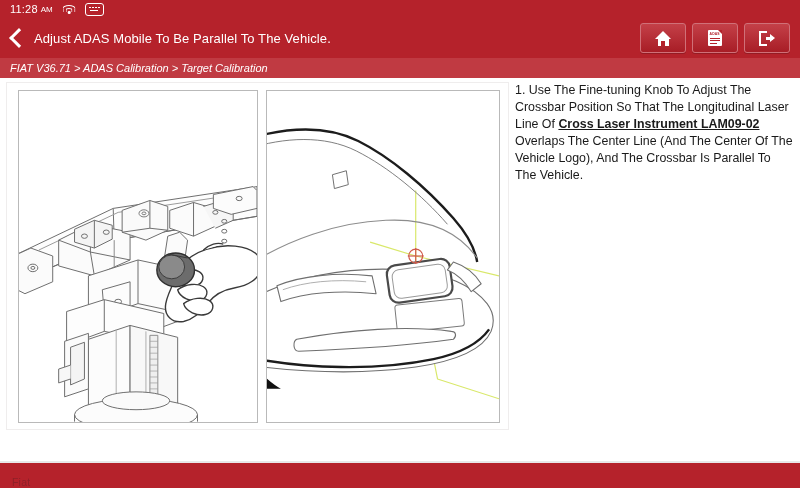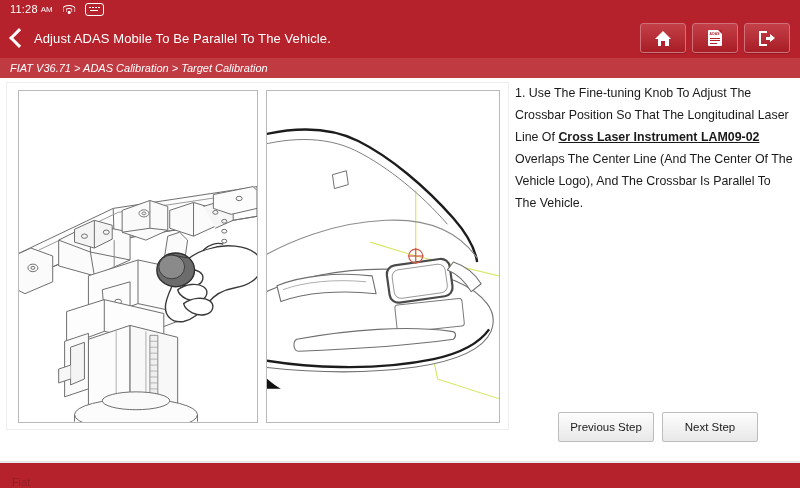--- a/index.html
+++ b/index.html
@@ -87,21 +87,21 @@
   }
   .imgbox{
     position:absolute;top:7px;background:#fff;border:1px solid #b9b9b9;box-sizing:border-box;overflow:hidden;
   }
   #box1{left:11px;width:240px;height:333px;}
   #box2{left:259px;width:234px;height:333px;}
 
   
   .instr{
     position:absolute;left:515px;top:4px;width:280px;
-    font-size:12.4px;line-height:22px;color:#1a1a1a;
+    font-size:12.4px;line-height:17px;color:#1a1a1a;
   }
   .instr b{font-weight:bold;text-decoration:underline;}
 
   
   .navbtns{position:absolute;left:0;top:334px;width:800px;display:flex;justify-content:flex-end;gap:8px;padding-right:42px;box-sizing:border-box;}
   .navbtn{
     min-width:72px;height:28px;padding:0 11px;
     background:linear-gradient(#fdfdfd,#e8e8e8);
     border:1px solid #bdbdbd;border-radius:2px;
     font-size:11.5px;color:#1b1b1b;cursor:pointer;
@@ -328,23 +328,19 @@
           </g>
         </svg>
       </div>
 
     </div>
 
     <div class="instr">
       <span>1. Use The Fine-tuning Knob To Adjust The Crossbar Position So That The Longitudinal Laser Line Of </span><b>Cross Laser Instrument LAM09-02</b><span> Overlaps The Center Line (And The Center Of The Vehicle Logo), And The Crossbar Is Parallel To The Vehicle.</span>
     </div>
 
-    <div class="navbtns">
-      <div class="navbtn">Previous Step</div>
-      <div class="navbtn">Next Step</div>
-    </div>
   </div>
 
   <div class="footer">
     <span class="footer-txt">Fiat</span>
   </div>
 
 </div>
 
 </body></html>

